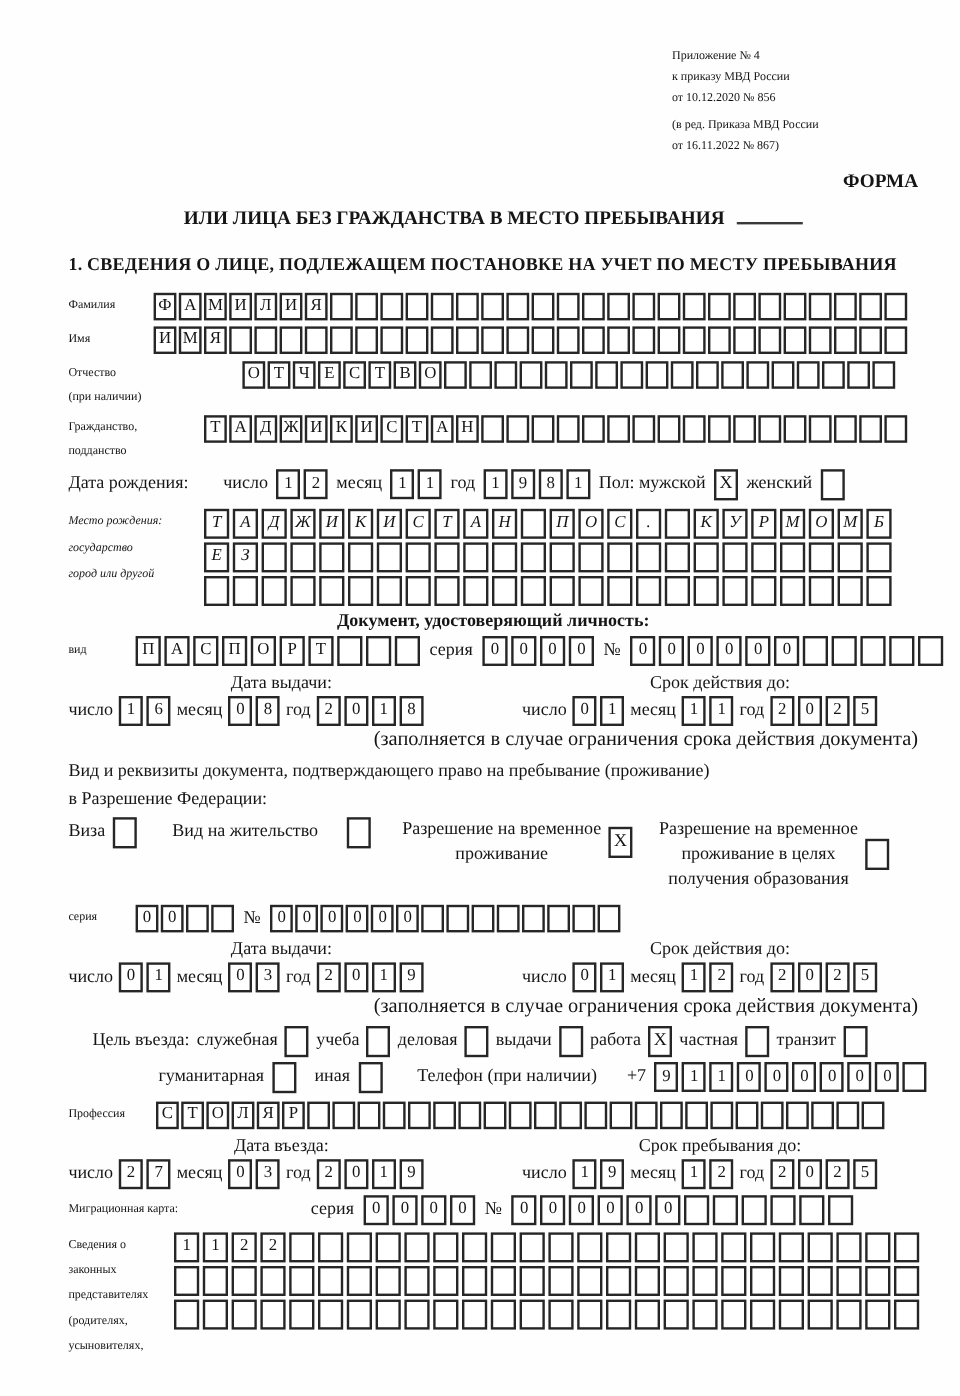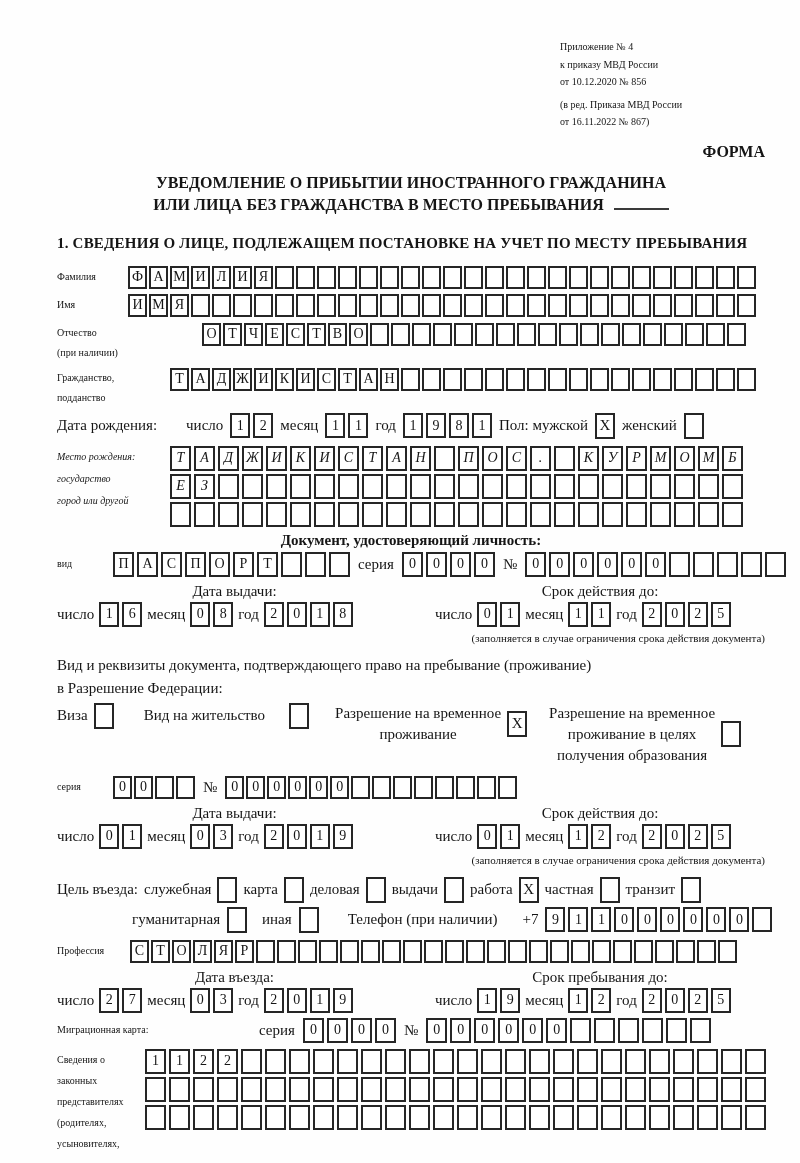--- a/index.html
+++ b/index.html
@@ -63,33 +63,33 @@
 
   .doc-heading { margin-top: 5px; text-align: center; font-weight: bold; font-size: 15px; }
   .r-vid { margin-top: 3px; gap: 8px; }
   .r-vid .lblcol { width: 48px; }
 
   .twocol { display: flex; margin-top: 5px; }
   .col-l { width: 355px; }
   .col-r { margin-left: auto; width: 330px; }
   .dtitle { text-align: center; font-size: 15px; line-height: 18px; }
   .dgroup { display: flex; align-items: center; gap: 5px; margin-top: 2px; }
-  .note { margin-top: 3px; text-align: right; font-size: 11px; line-height: 16px; }
+  .note { margin-top: 3px; text-align: right; font-size: 17px; line-height: 16px; }
 
   .freeline { font-size: 15px; line-height: 23px; }
   .mt8 { margin-top: 8px; }
 
   .opt-row { margin-top: 3px; display: flex; align-items: flex-start; }
   .opt { display: flex; align-items: center; gap: 6px; }
   .opt .olbl { font-size: 15px; line-height: 21px; text-align: center; }
 
   .r-series2 { margin-top: 10px; gap: 8px; }
   .r-series2 .lblcol { width: 48px; }
 
-  .r-purpose { margin-top: 9px; gap: 6px; }
+  .r-purpose { margin-top: 9px; gap: 6px; margin-left: 20px; }
   .r-purpose2 { margin-top: 4px; gap: 7px; margin-left: 75px; }
   .r-prof { margin-top: 7px; }
   .r-prof .lblcol { width: 73px; }
 
   .r-mig { margin-top: 5px; gap: 8px; }
   .r-mig .lblcol { width: 152px; }
   .r-mig .slbl { margin-left: 42px; }
 
   .r-repr { margin-top: 6px; }
   .r-repr .lblcol { width: 88px; line-height: 21px; }
@@ -104,21 +104,20 @@
     <div>Приложение № 4</div>
     <div>к приказу МВД России</div>
     <div>от 10.12.2020 № 856</div>
     <div class="gap">(в ред. Приказа МВД России</div>
     <div>от 16.11.2022 № 867)</div>
   </div>
 
   <div class="forma">ФОРМА</div>
 
   <div class="title">
-    <div>УВЕДОМЛЕНИЕ О ПРИБЫТИИ ИНОСТРАННОГО ГРАЖДАНИНА</div>
     <div><span>ИЛИ ЛИЦА БЕЗ ГРАЖДАНСТВА В МЕСТО ПРЕБЫВАНИЯ</span><span class="blank-line"></span></div>
   </div>
 
   <div class="sec-heading">1. СВЕДЕНИЯ О ЛИЦЕ, ПОДЛЕЖАЩЕМ ПОСТАНОВКЕ НА УЧЕТ ПО МЕСТУ ПРЕБЫВАНИЯ</div>
 
   <div class="row r-surname">
     <span class="lblcol">Фамилия</span>
     <span class="cells">
         <span class="cell">Ф</span>
         <span class="cell">А</span>
@@ -562,21 +561,21 @@
           </span>
       </div>
     </div>
   </div>
   <div class="note">(заполняется в случае ограничения срока действия документа)</div>
 
   <div class="row r-purpose">
     <span class="ilbl">Цель въезда:</span>
     <span class="ilbl">служебная</span>
     <span class="cbx"></span>
-    <span class="ilbl">карта</span>
+    <span class="ilbl">учеба</span>
     <span class="cbx"></span>
     <span class="ilbl">деловая</span>
     <span class="cbx"></span>
     <span class="ilbl">выдачи</span>
     <span class="cbx"></span>
     <span class="ilbl">работа</span>
     <span class="cbx">X</span>
     <span class="ilbl">частная</span>
     <span class="cbx"></span>
     <span class="ilbl">транзит</span>

